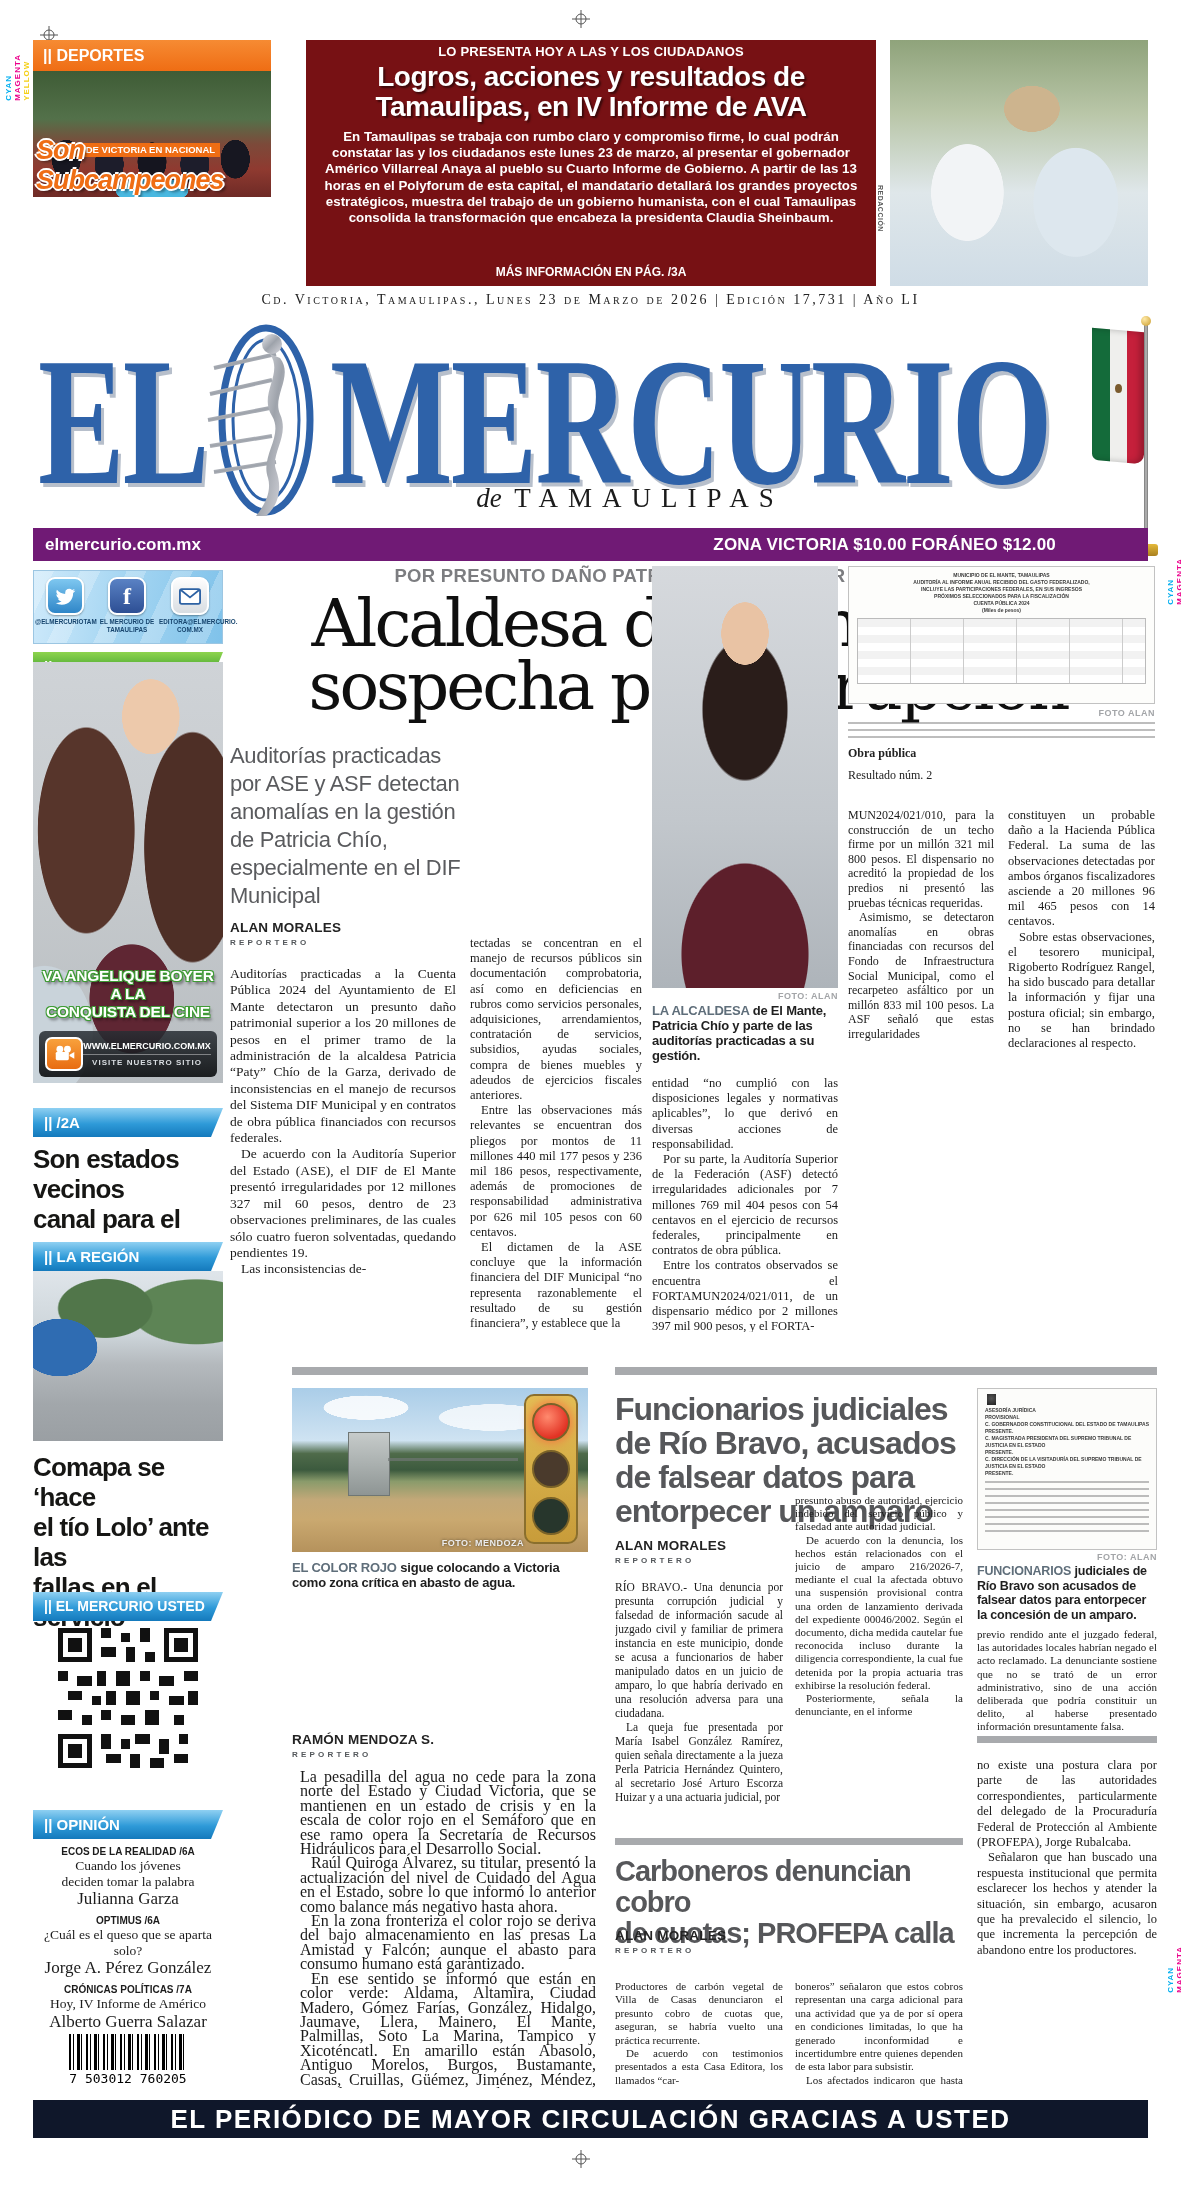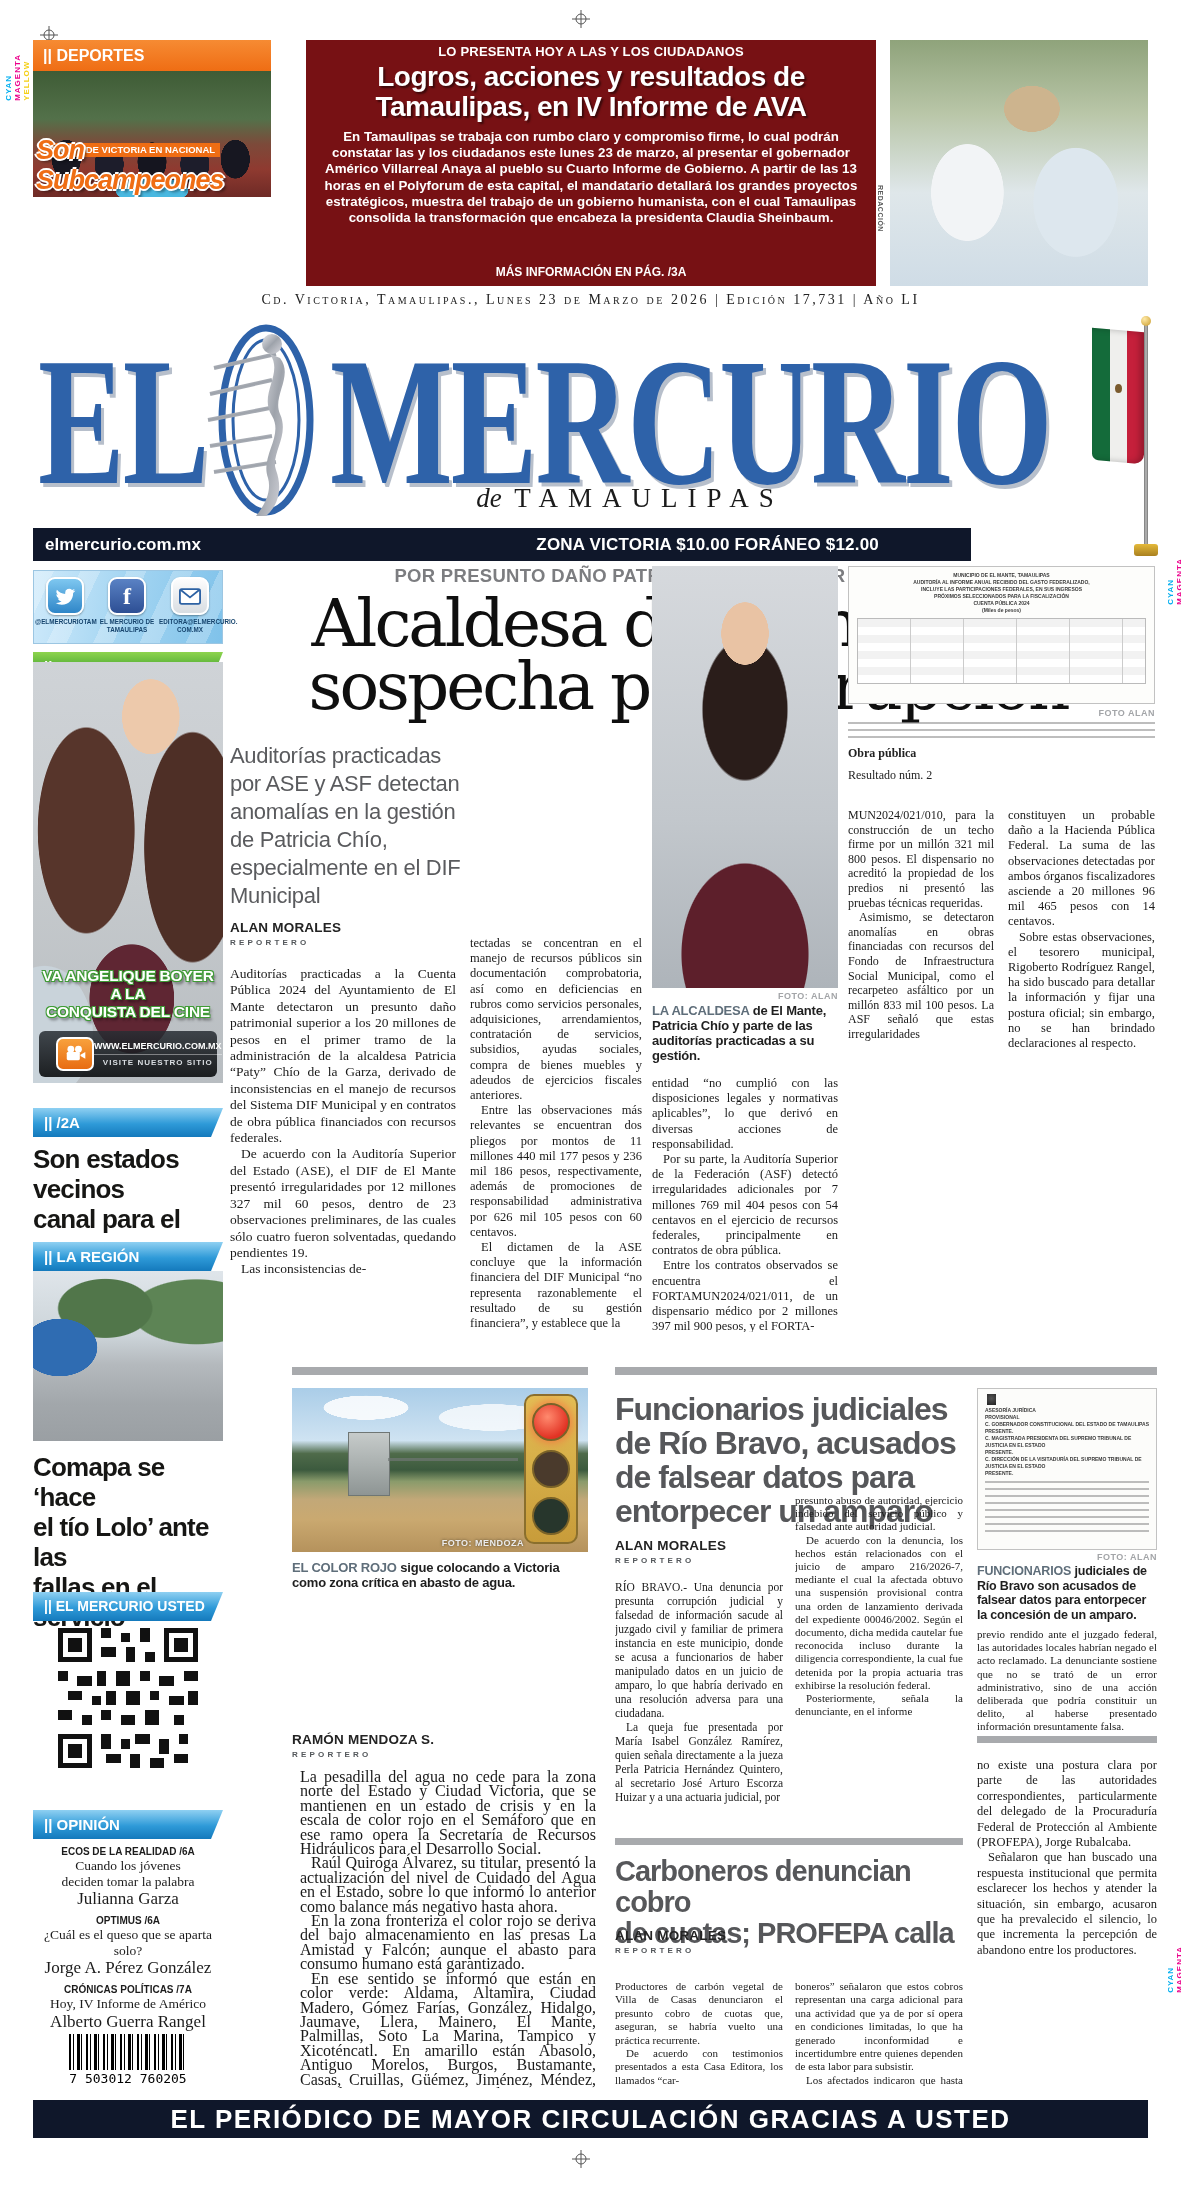--- a/index.html
+++ b/index.html
@@ -136,21 +136,21 @@
   </div>
 
   <div class="abs" style="left:1090px;top:322px;width:70px;height:240px">
     <div class="abs" style="left:54px;top:0;width:4px;height:226px;background:linear-gradient(90deg,#777,#bbb,#777)"></div>
     <div class="abs" style="left:51px;top:-6px;width:10px;height:10px;border-radius:50%;background:radial-gradient(circle at 35% 30%,#ffe9a6,#c89a2a)"></div>
     <div class="abs" style="left:2px;top:8px;width:52px;height:132px;background:linear-gradient(90deg,#146b3a 0 34%,#efefed 34% 67%,#c5203b 67%);border-radius:0 0 10px 6px;transform:skewY(5deg);box-shadow:inset -4px 0 6px rgba(0,0,0,.25)"></div>
     <div class="abs" style="left:25px;top:62px;width:7px;height:9px;border-radius:50%;background:#7a5b2e"></div>
     <div class="abs" style="left:44px;top:222px;width:24px;height:12px;background:linear-gradient(180deg,#e4b93a,#a9801f);border-radius:3px"></div>
   </div>
 
-  <div class="abs" style="left:33px;top:528px;width:938px;height:33px;background:#0f172a">
+  <div class="abs" style="left:33px;top:528px;width:1115px;height:33px;background:#701a75">
     <span class="abs" style="left:12px;top:0;font:800 17px/33px 'Liberation Sans',sans-serif;color:#fff">elmercurio.com.mx</span>
     <span class="abs" style="right:92px;top:0;font:800 17px/33px 'Liberation Sans',sans-serif;color:#fff;letter-spacing:.2px">ZONA VICTORIA $10.00 FORÁNEO $12.00</span>
   </div>
 
   <div class="abs" style="left:33px;top:570px;width:190px;height:74px;background:
       repeating-linear-gradient(115deg,rgba(255,255,255,.25) 0 18px,transparent 18px 42px),
       linear-gradient(100deg,#cfeafb 0%,#a6d6f2 45%,#7fc2ea 100%);display:flex;justify-content:space-around;align-items:flex-start;padding-top:6px;box-sizing:border-box;border:1px solid #9cc6e2">
     <div style="width:60px">
       <div class="icon-sq" style="margin:0 auto;background:linear-gradient(180deg,#7ec7f0,#2f86c8)">
         <svg viewBox="0 0 24 24" width="21" height="21">
@@ -179,21 +179,21 @@
   <div class="sb-banner sb-green" style="top:652px">|| ESCENARIO</div>
   <div class="photo" style="left:33px;top:662px;width:190px;height:421px;background:
       radial-gradient(46px 60px at 62% 13%,#edc9ab 0 62%,transparent 63%),
       radial-gradient(80px 170px at 28% 40%,#57352b 0 60%,transparent 61%),
       radial-gradient(80px 190px at 84% 44%,#4e2f26 0 60%,transparent 61%),
       radial-gradient(70px 90px at 52% 80%,#5f2633 0 60%,transparent 61%),
       radial-gradient(80px 110px at 6% 88%,#c9d3da 0 60%,transparent 61%),
       linear-gradient(180deg,#cfd3d7 0%,#c6cacd 50%,#b8bdc1 100%)">
     <div class="abs pre" style="left:4px;bottom:62px;width:182px;text-align:center;font:800 15.5px/18px 'Liberation Sans',sans-serif;color:#fff;letter-spacing:-.2px;text-shadow:-1px -1px 0 #3f9c35,1px -1px 0 #3f9c35,-1px 1px 0 #3f9c35,1px 1px 0 #3f9c35,2px 3px 3px rgba(0,0,0,.55)">VA ANGELIQUE BOYER A LA
 CONQUISTA DEL CINE</div>
-    <div class="abs" style="left:6px;bottom:6px;width:178px;height:46px;background:linear-gradient(180deg,rgba(40,46,52,.85),rgba(10,12,14,.9));border-radius:6px;display:flex;align-items:center;padding:0 17px;box-sizing:border-box">
+    <div class="abs" style="left:6px;bottom:6px;width:178px;height:46px;background:linear-gradient(180deg,rgba(40,46,52,.85),rgba(10,12,14,.9));border-radius:6px;display:flex;align-items:center;padding:0 6px;box-sizing:border-box">
       <div style="width:34px;height:30px;border-radius:7px;background:linear-gradient(180deg,#f8a13c,#e86c12);border:2px solid #fff;display:flex;align-items:center;justify-content:center;flex:0 0 auto">
         <svg viewBox="0 0 32 26" width="22" height="18">
             <circle cx="10" cy="6" r="5" fill="#fff"></circle>
             <circle cx="21" cy="6" r="5" fill="#fff"></circle>
             <rect x="4" y="10" width="19" height="12" rx="2" fill="#fff"></rect>
             <path d="M24 14l7-4v10l-7-4z" fill="#fff"></path>
           </svg>
       </div>
       <div style="flex:1;text-align:center">
         <div style="font:800 9px/12px 'Liberation Sans',sans-serif;color:#fff">WWW.ELMERCURIO.COM.MX</div>
@@ -279,21 +279,21 @@
       <div class="op-author">Julianna Garza</div>
     </div>
     <div style="margin-top:6px">
       <div class="op-kicker">OPTIMUS /6A</div>
       <div class="op-title">¿Cuál es el queso que se aparta solo?</div>
       <div class="op-author">Jorge A. Pérez González</div>
     </div>
     <div style="margin-top:6px">
       <div class="op-kicker">CRÓNICAS POLÍTICAS /7A</div>
       <div class="op-title">Hoy, IV Informe de Américo</div>
-      <div class="op-author">Alberto Guerra Rangel</div>
+      <div class="op-author">Alberto Guerra Salazar</div>
     </div>
   </div>
 
   <div class="abs" style="left:33px;top:2034px;width:190px;text-align:center">
     <div style="width:118px;height:36px;margin:0 auto;background:repeating-linear-gradient(90deg,#000 0 2px,#fff 2px 4px,#000 4px 5px,#fff 5px 8px,#000 8px 11px,#fff 11px 12px,#000 12px 13px,#fff 13px 17px)"></div>
     <div style="font:400 13px/15px 'DejaVu Sans Mono',monospace;color:#000;margin-top:1px">
       <span>7</span>&nbsp;<span>503012</span>&nbsp;<span>760205</span>
     </div>
   </div>
 

